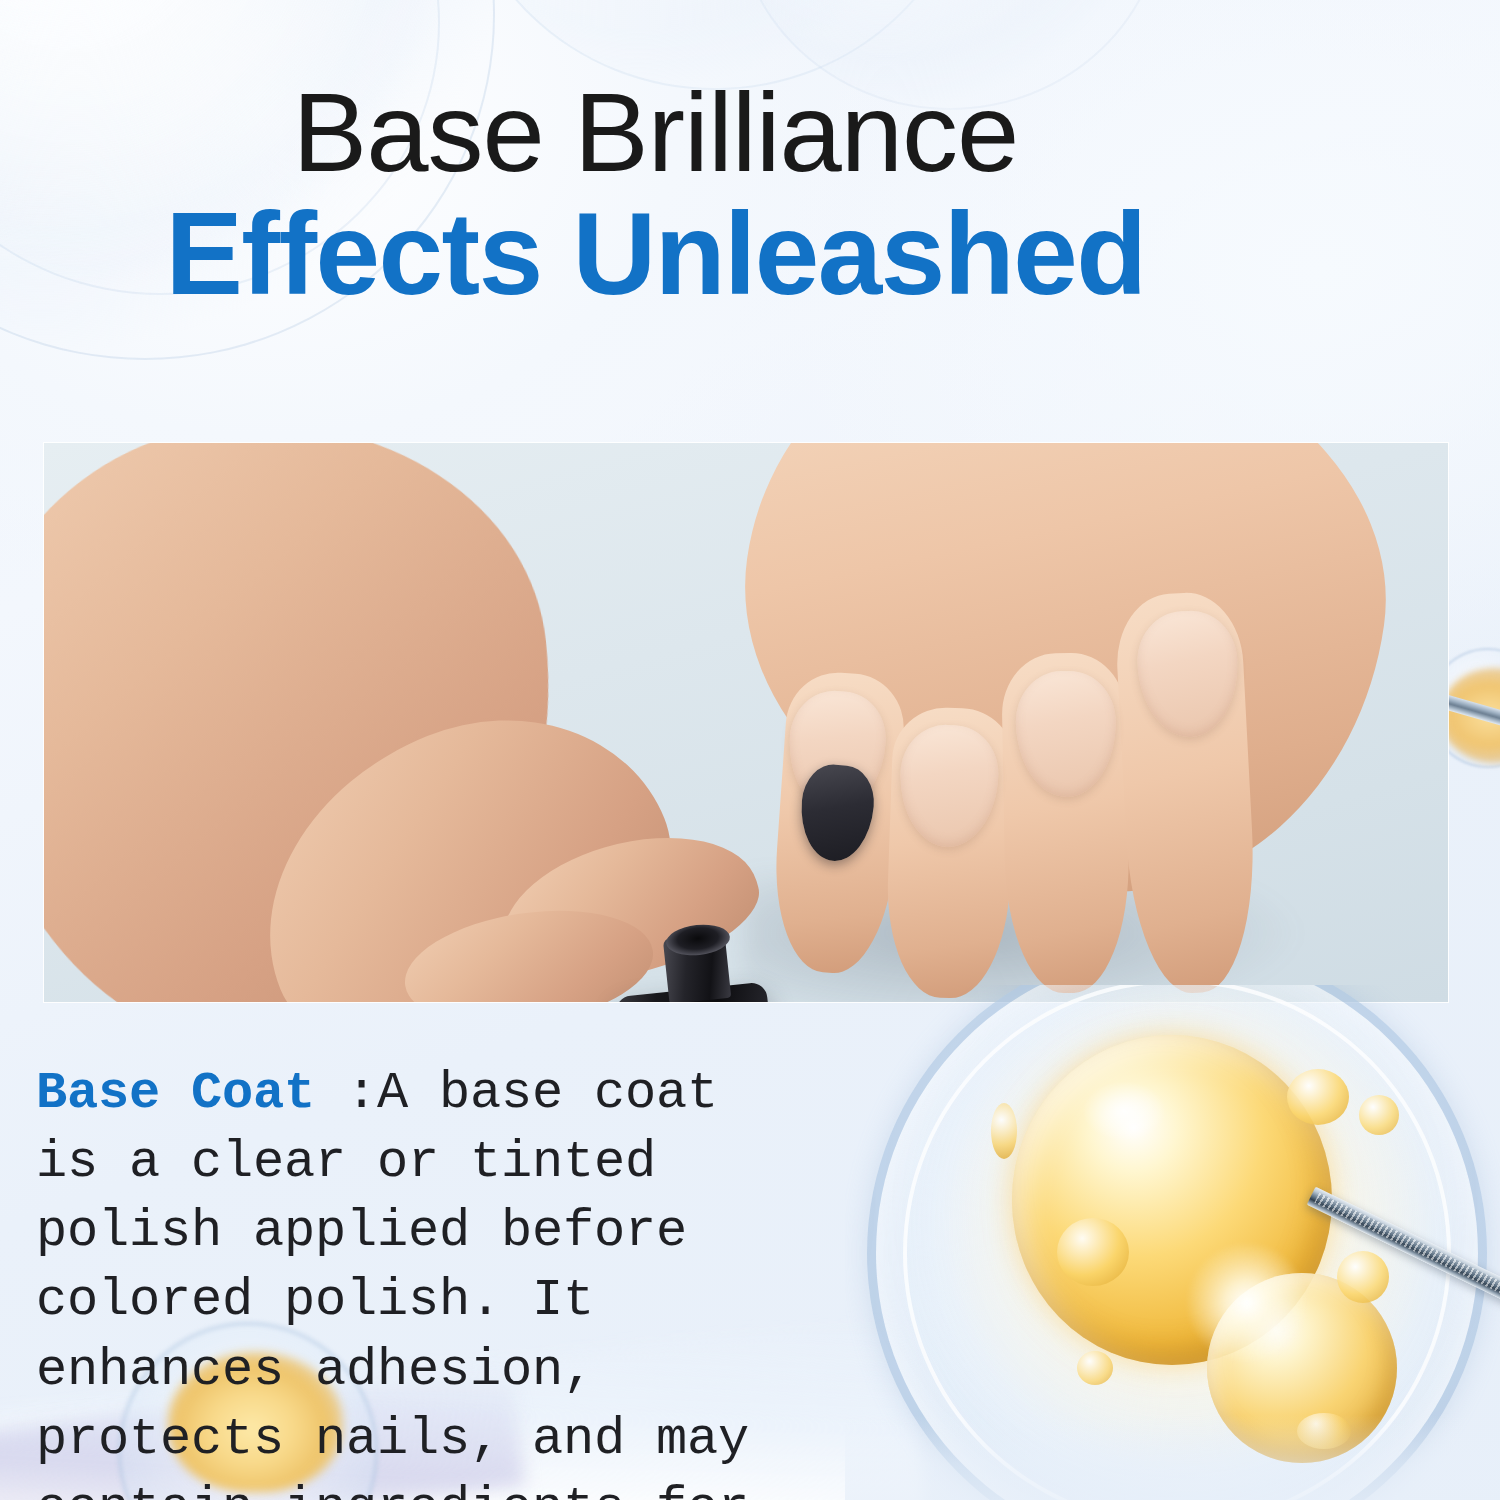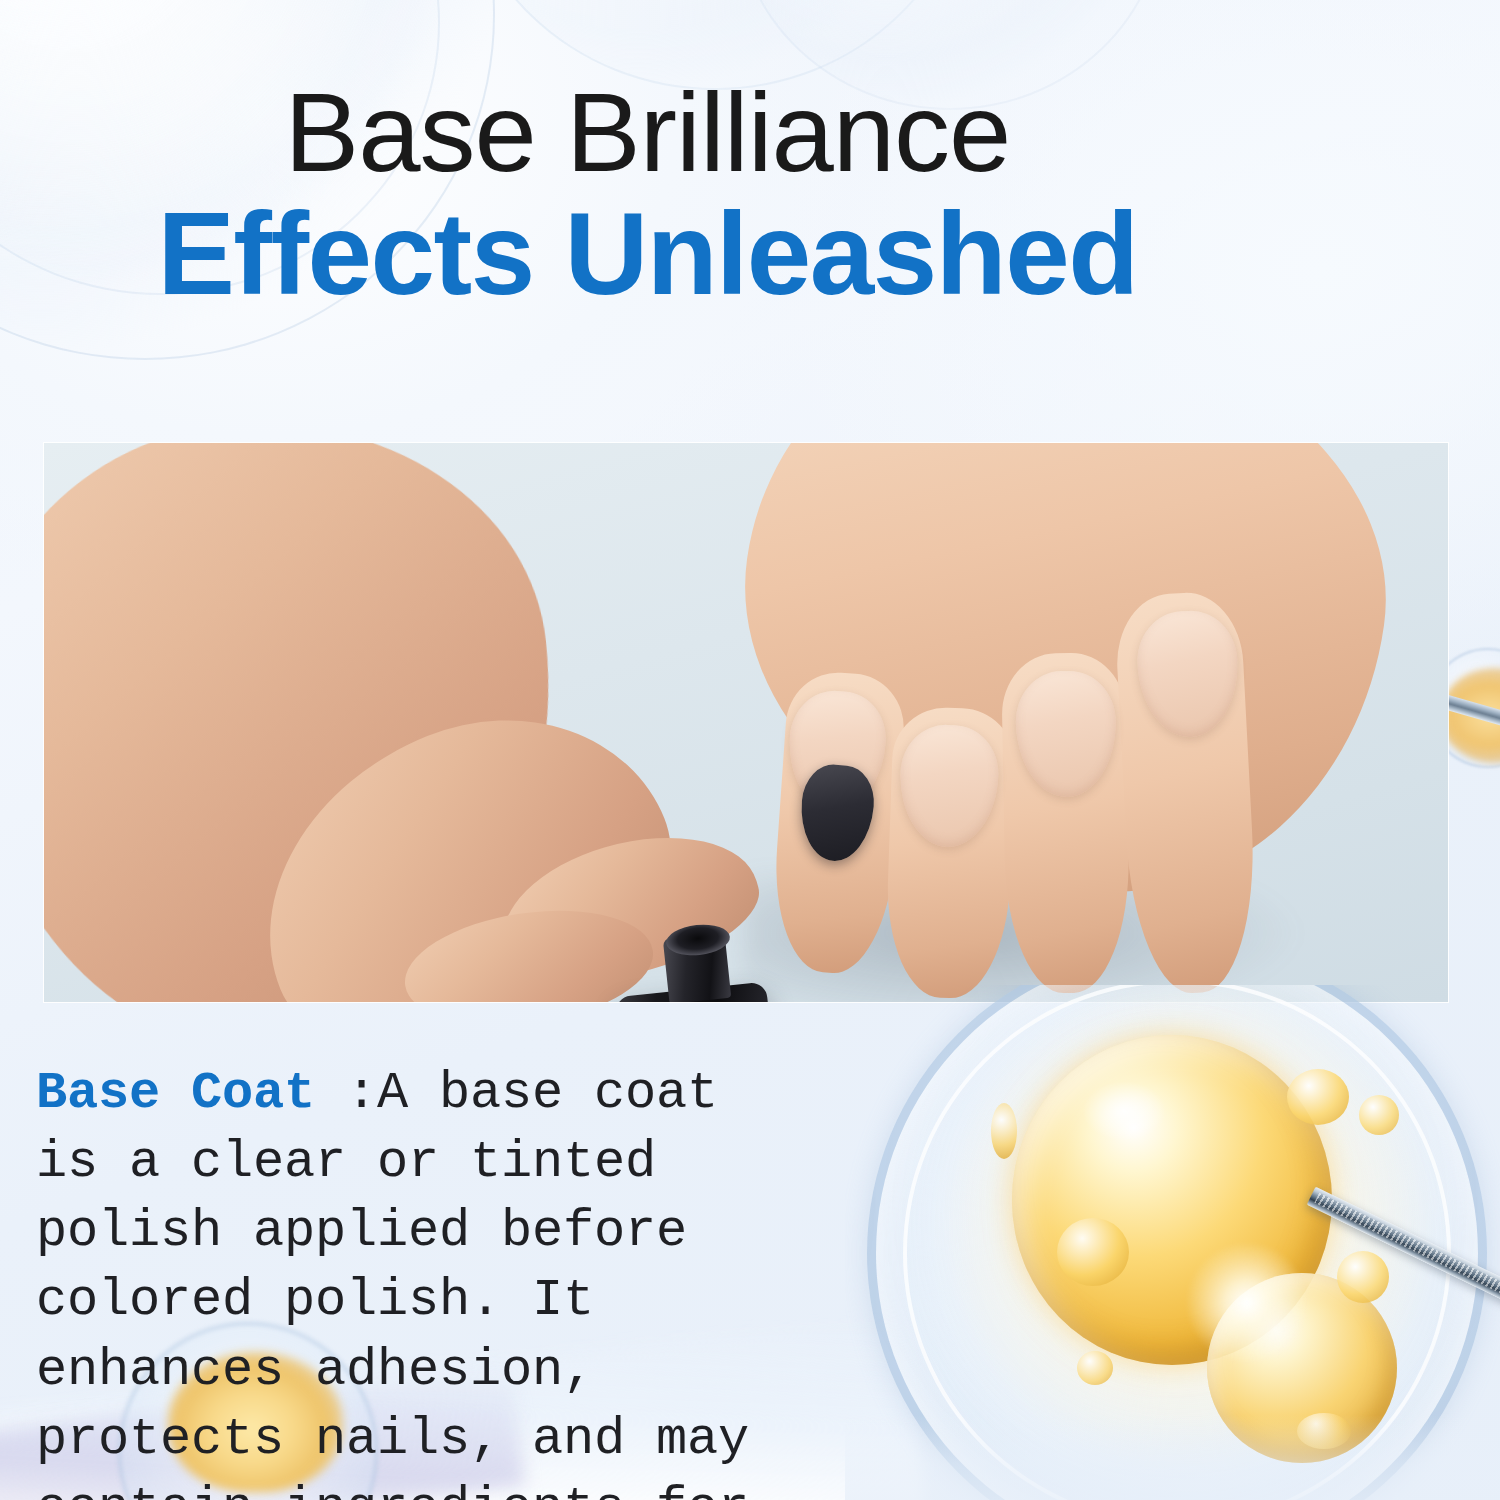--- a/index.html
+++ b/index.html
@@ -73,21 +73,21 @@
   }
   #re-tweezer {
     position:absolute; left:1390px; top:700px; width:150px; height:15px;
     background:linear-gradient(180deg,#d8e2ec 0%, #9eb0c2 30%, #6c7f92 55%, #aebecd 80%, #e4ebf2 100%);
     transform:rotate(16deg);
     filter:blur(0.6px);
     border-radius:3px;
   }
 
   
-  #header { position:absolute; left:0; top:0; width:1282px; text-align:center;padding-left:13px; }
+  #header { position:absolute; left:8px; top:0; width:1282px; text-align:center;padding-left:13px; }
   #title-main {
     font-size:112px; line-height:1.02; letter-spacing:-1px;
     color:#1a1a1a; font-weight:400; padding-top:76px;
   }
   #title-accent {
     font-size:116px; line-height:1.0; letter-spacing:-1.5px;
     font-weight:700; color:#1272c6; margin-top:6px;
   }
   #subtitle {
     font-size:47px; line-height:1.1; color:#26272b;

